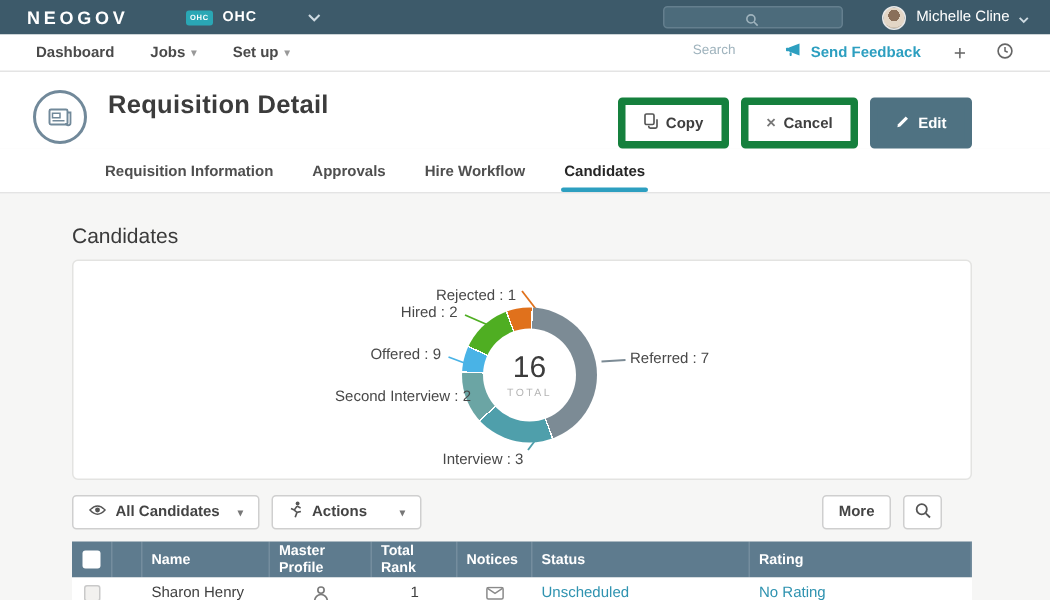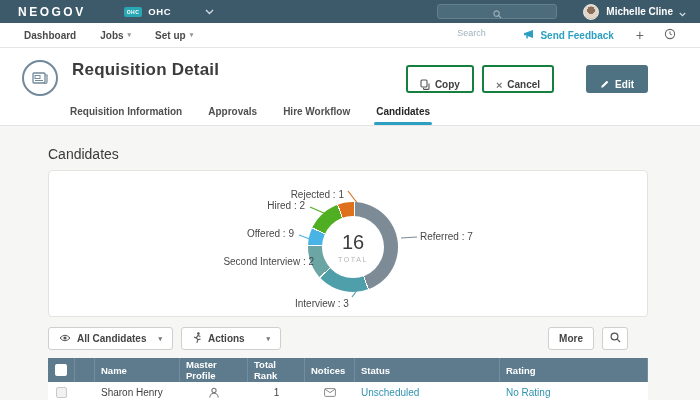--- a/index.html
+++ b/index.html
@@ -14,42 +14,42 @@
   .prod-name { color:#fff; font-size:9.5px; font-weight:bold; margin-left:6px; letter-spacing:.6px; }
   .top-chevron { margin-left:34px; display:flex; }
   .topbar .spacer { flex:1; }
   .search-box { width:120px; height:15px; background:#4c6b7b; border:1px solid #647f8e; border-radius:3px;
     display:flex; align-items:center; padding:0 6px; gap:5px; margin-right:26px;flex-direction:column; }
   .search-box input { flex:1; background:transparent; border:none; outline:none; color:#cfdbe2;
     font-size:9px; font-family:"Liberation Sans", sans-serif; width:80px; }
   .search-box input::placeholder { color:#9fb3bd; }
   .avatar { width:16px; height:16px; border-radius:50%; border:1px solid #e8e8e8;
     background: radial-gradient(circle at 50% 38%, #8a6f5a 0 34%, #e3d6c6 35% 70%, #cdbfae 71%); }
-  .user-name { color:#fff; font-size:10px; font-weight:bold; margin:0 6px 0 7px; }
+  .user-name { color:#fff; font-size:10px; font-weight:normal; margin:0 6px 0 7px; }
 
   
   .subnav { height:25px; background:#fff; border-bottom:1px solid #e4e4e4; display:flex;
     align-items:center; padding:0 24px; font-size:10px; font-weight:bold; color:#4a4a4a; }
   .subnav-item { display:flex; align-items:center; margin-right:24px; cursor:pointer; }
   .mini-caret { font-size:7px; color:#999; margin-left:4px; }
   .subnav .spacer { flex:1; }
   .feedback { display:flex; align-items:center; gap:5px; color:#2d9fc0; margin-right:22px; }
   .icon-plus { font-size:14px; font-weight:normal; color:#666; margin-right:20px; }
 
   
   .page-head { background:#fff; padding:12px 52px 0 22px; display:flex; align-items:flex-start; }
   .req-circle { width:36px; height:36px; border:2px solid #71899a; border-radius:50%;
     display:flex; align-items:center; justify-content:center; flex:0 0 auto; }
   .titles { margin-left:14px; }
   .page-title { font-size:17px; font-weight:600; color:#3c3c3c; letter-spacing:.2px; }
   .page-sub { font-size:11px; color:#4d4d4d; margin-top:3px; }
   .head-btns { margin-left:auto; display:flex; gap:8px; margin-top:5px; }
-  .btn { height:24px; padding:12px 12px; background:#fff; border:2px solid #15803d; border-radius:3px;
-    font-size:10px; font-weight:bold; color:#3f3f3f; display:flex; align-items:flex-start; gap:5px; cursor:pointer; }
-  .btn.dark { background:#4f7282; border-color:#4f7282; color:#fff;margin-left:24px; }
+  .btn { height:24px; padding:12px 12px; background:#fff; border:5px solid #15803d; border-radius:3px;
+    font-size:10px; font-weight:bold; color:#3f3f3f; display:flex; align-items:center; gap:5px; cursor:pointer; }
+  .btn.dark { background:#4f7282; border-color:#4f7282; color:#fff; }
 
   
   .tabs { background:#fff; border-bottom:1px solid #e4e4e4; display:flex; gap:26px;
     padding:10px 24px 0 70px; font-size:10px; font-weight:bold; color:#4f4f4f; }
   .tab { padding-bottom:8px; position:relative; cursor:pointer; }
   .tab.active { color:#262626; }
   .tab.active::after { content:""; position:absolute; left:-2px; right:-2px; bottom:0; height:3px;
     background:#2d9fc0; border-radius:2px; }
 
   

